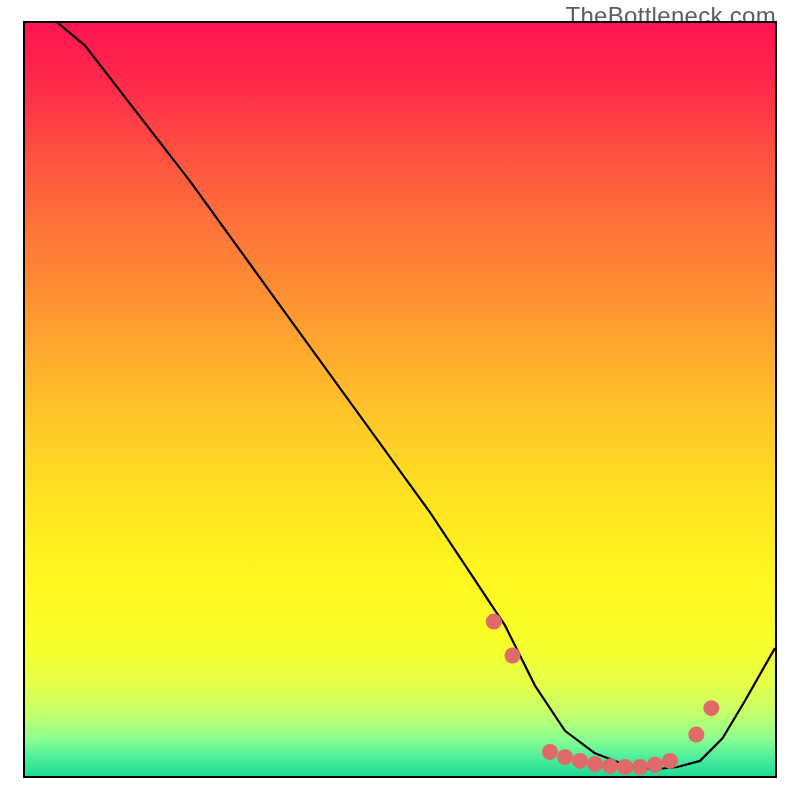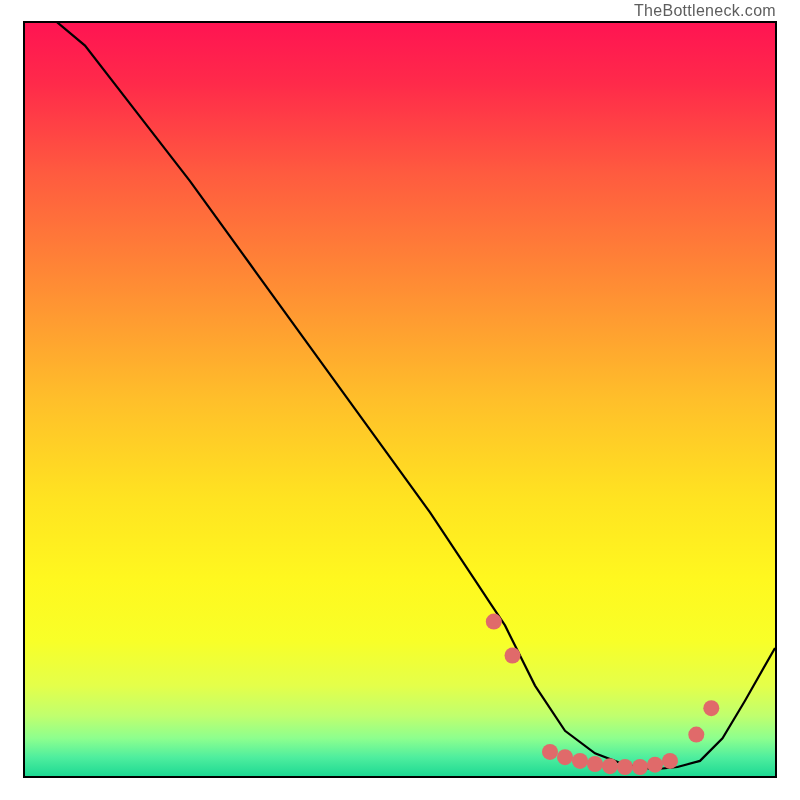--- a/index.html
+++ b/index.html
@@ -33,26 +33,27 @@
   .curve-svg {
     position: absolute;
     inset: 0;
     width: 100%;
     height: 100%;
   }
   .watermark {
     position: absolute;
     top: 2px;
     right: 24px;
-    font-size: 16px;
+    font-size: 24px;
     font-weight: 500;
     color: #5d5d5d;
     letter-spacing: 0.3px;
     user-select: none;
     white-space: nowrap;
+    text-decoration: underline;
   }
 </style>
 </head>
 <body>
 
 <div class="chart-outer">
 
   <div class="watermark">TheBottleneck.com</div>
 
   <div class="plot-frame">

